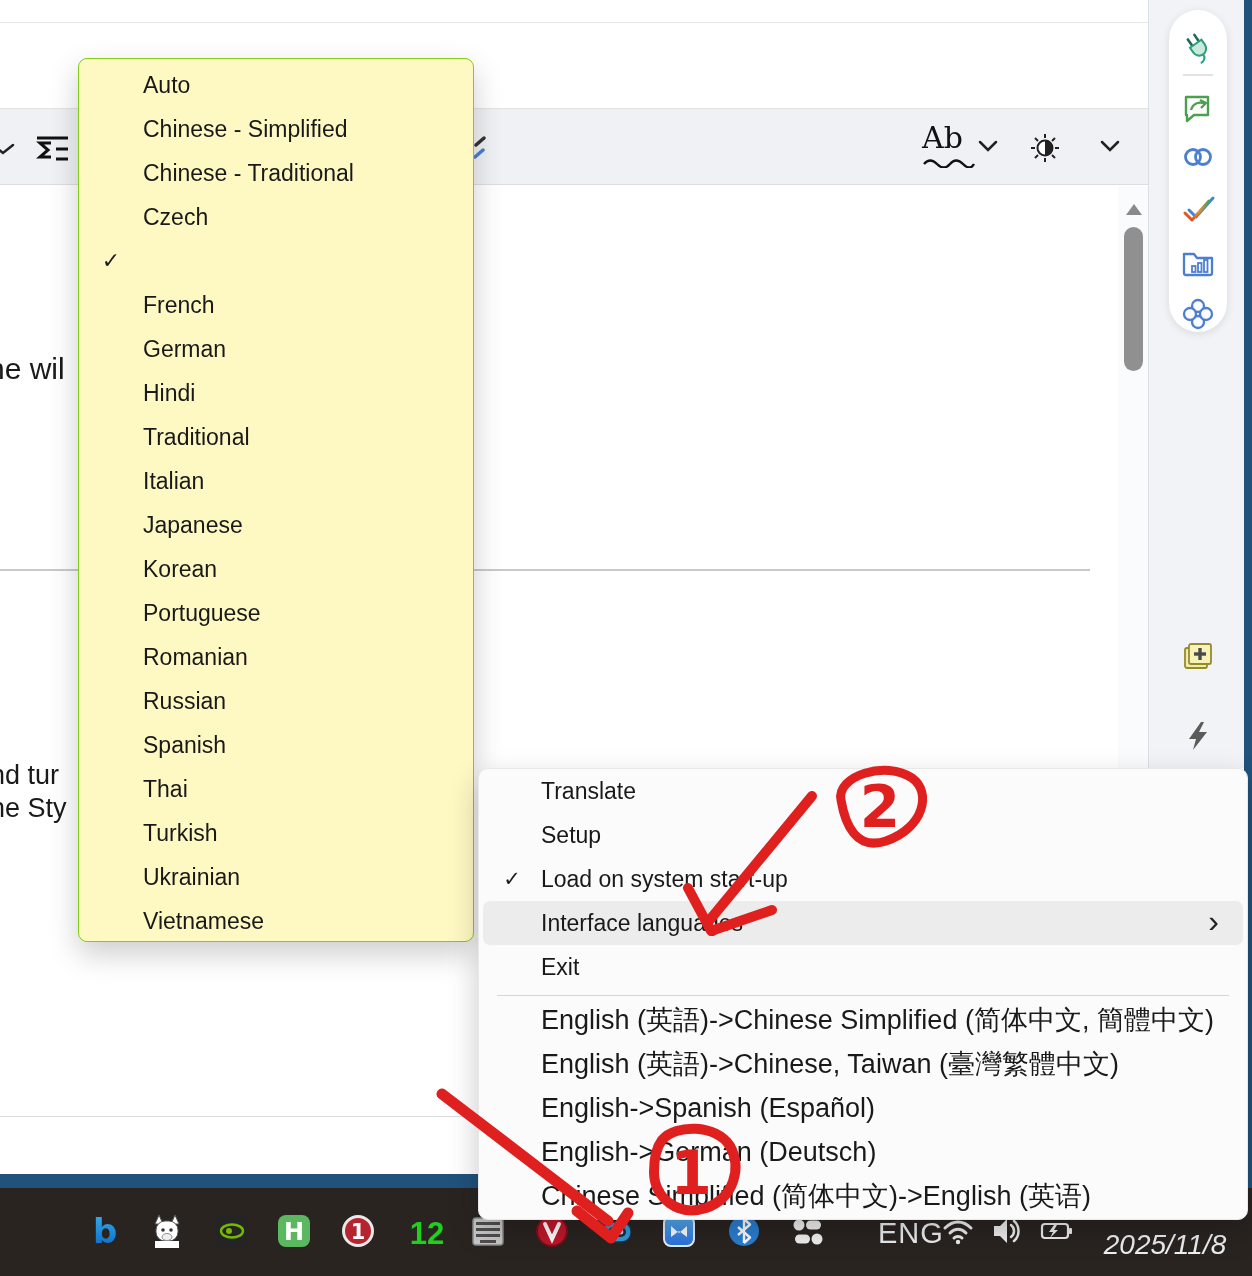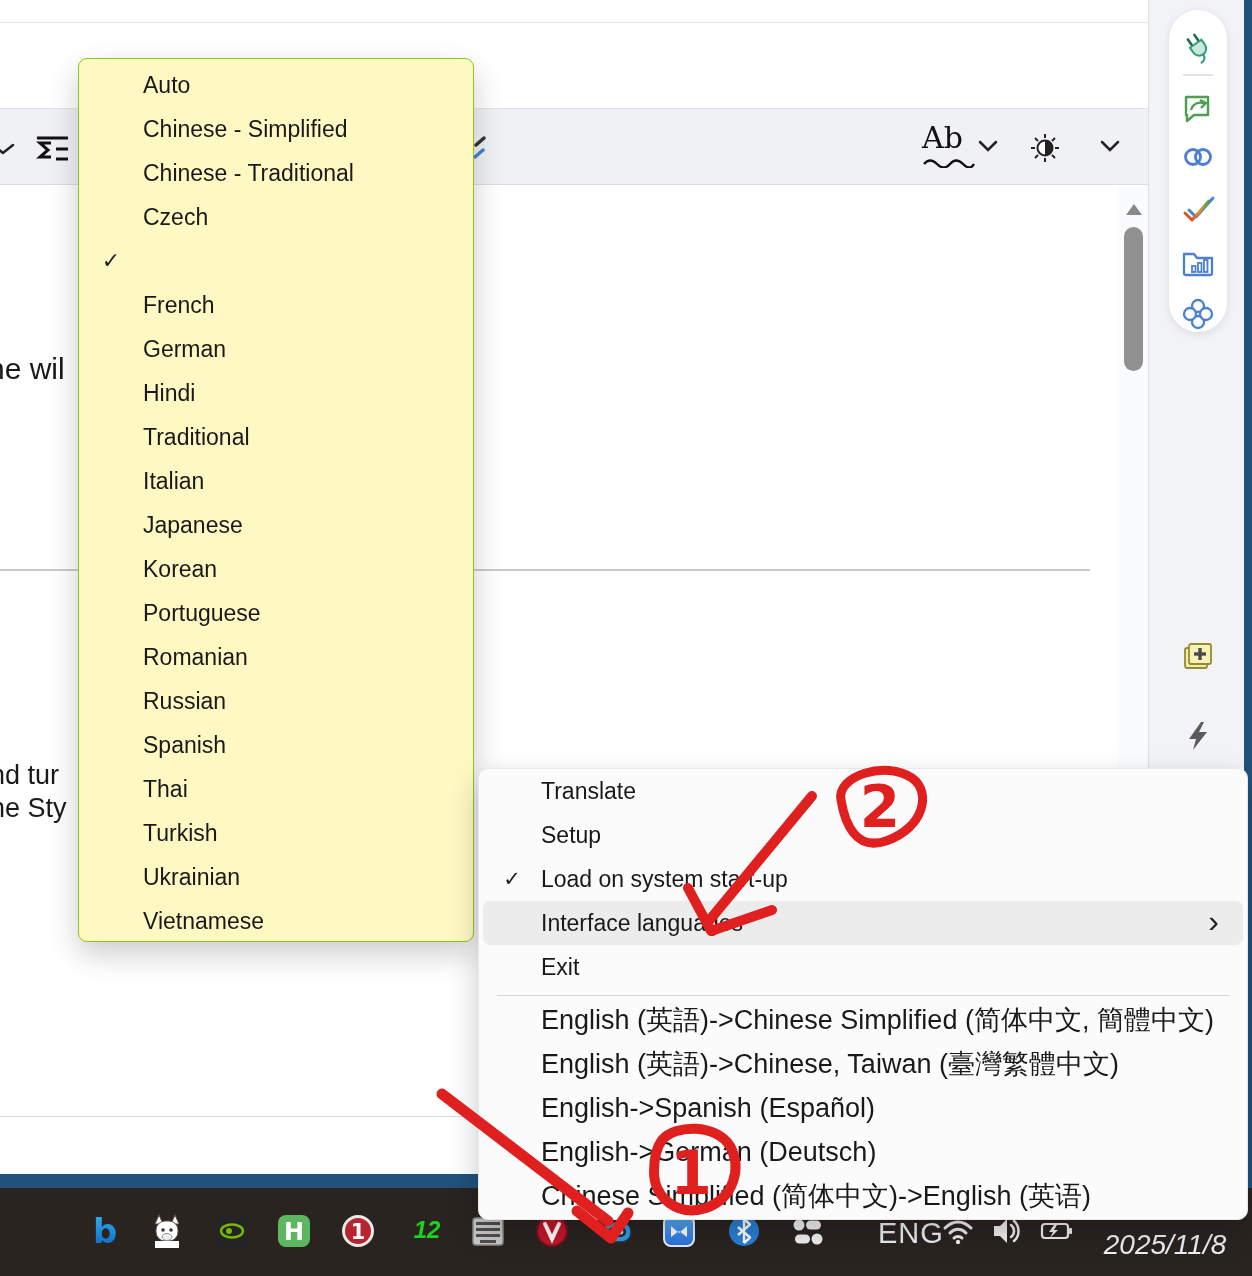--- a/index.html
+++ b/index.html
@@ -30,21 +30,21 @@
   .pill-icon{position:absolute;left:11px;width:36px;height:36px;}
   .pill-div{position:absolute;left:14px;top:64px;width:30px;height:2px;background:#e2e2e2;}
   .side-icon{position:absolute;width:36px;height:36px;left:31px;}
   .bluestrip-right{position:absolute;left:1244px;top:0;width:8px;height:1188px;background:#20527c;z-index:1;}
   .bluestrip-bottom{position:absolute;left:0;top:1174px;width:1252px;height:14px;background:#20527c;z-index:1;}
   
   .taskbar{position:absolute;left:0;top:1188px;width:1252px;height:88px;background:#2a2421;z-index:2;}
   .tb{position:absolute;top:26px;width:34px;height:34px;}
   .tb-text{position:absolute;color:#eef0f2;white-space:nowrap;}
   .tb-green{position:absolute;left:405px;top:28px;width:44px;text-align:center;color:#1fd01f;
-            font-size:24px;font-weight:bold;font-style:italic;}
+            font-size:31px;font-weight:bold;}
   .tb-eng{left:878px;top:29px;font-size:29px;letter-spacing:1px;}
   .tb-date{left:1100px;top:41px;width:130px;font-size:28px;text-align:center;font-style:italic;}
   
   .lang-menu{position:absolute;left:78px;top:58px;width:396px;height:884px;background:#fef9c3;
              border:1px solid #84cc16;border-radius:9px;box-shadow:0 12px 30px rgba(0,0,0,0.20);
              box-sizing:border-box;padding-top:4px;z-index:5;}
   .lm-row{height:44px;display:flex;align-items:center;font-size:23px;color:#191919;}
   .lm-check{width:64px;text-align:center;font-size:22px;color:#1c1c1c;visibility:hidden;}
   .lm-row.checked .lm-check{visibility:visible;}
   .lm-label{flex:1;}

